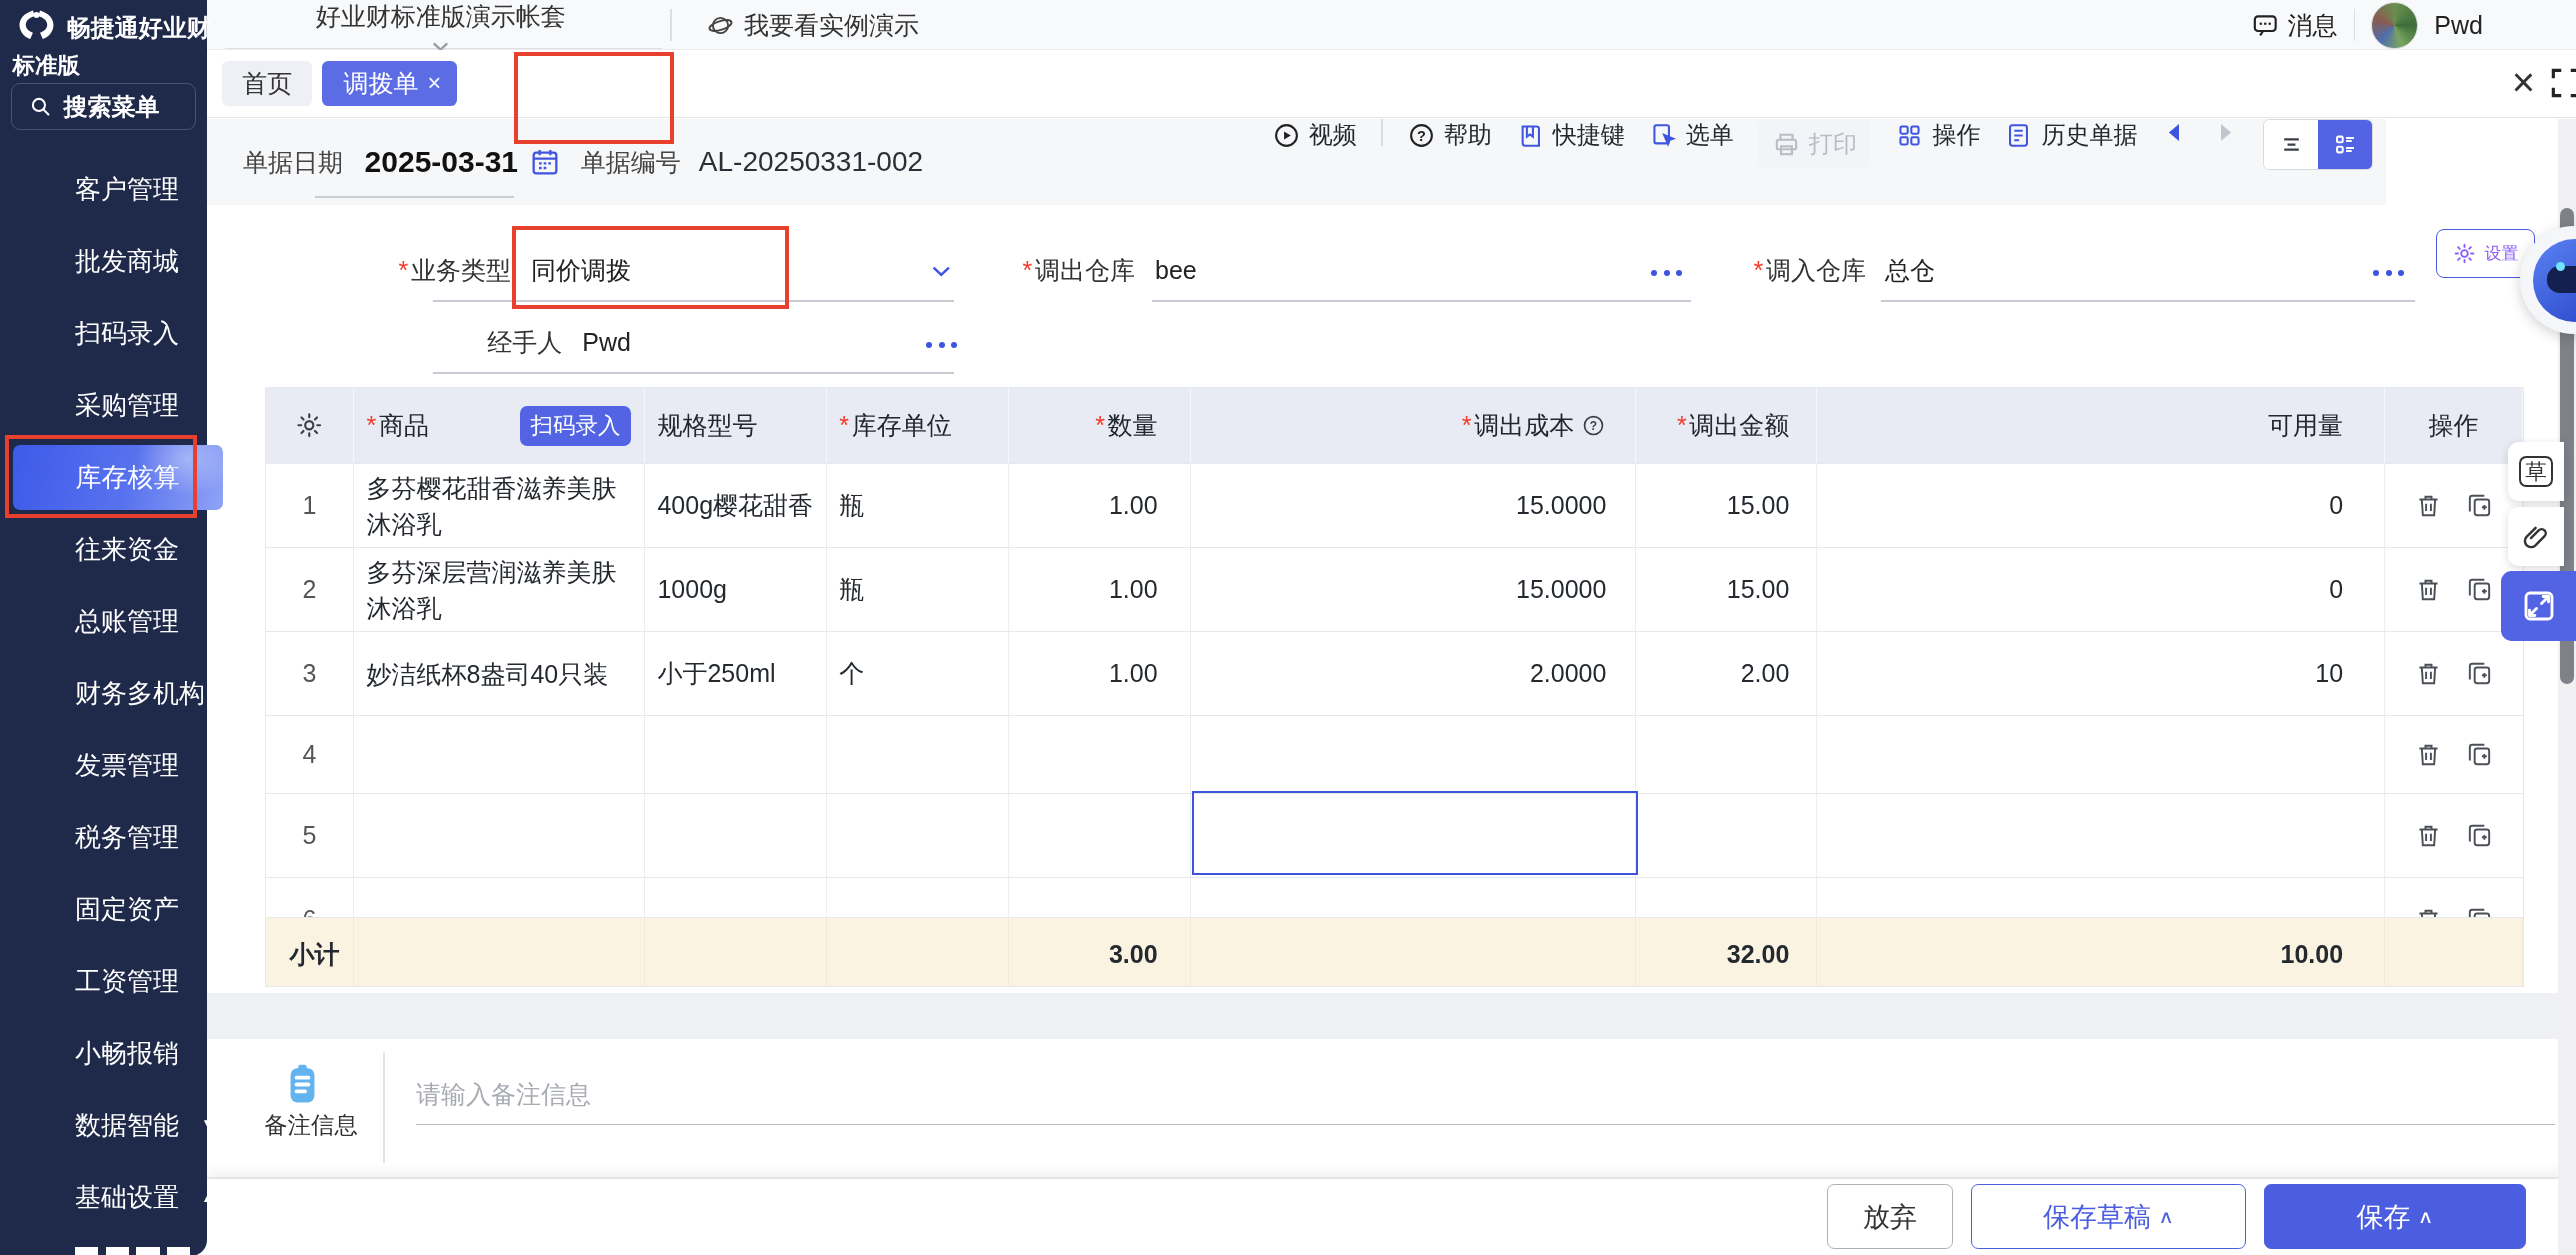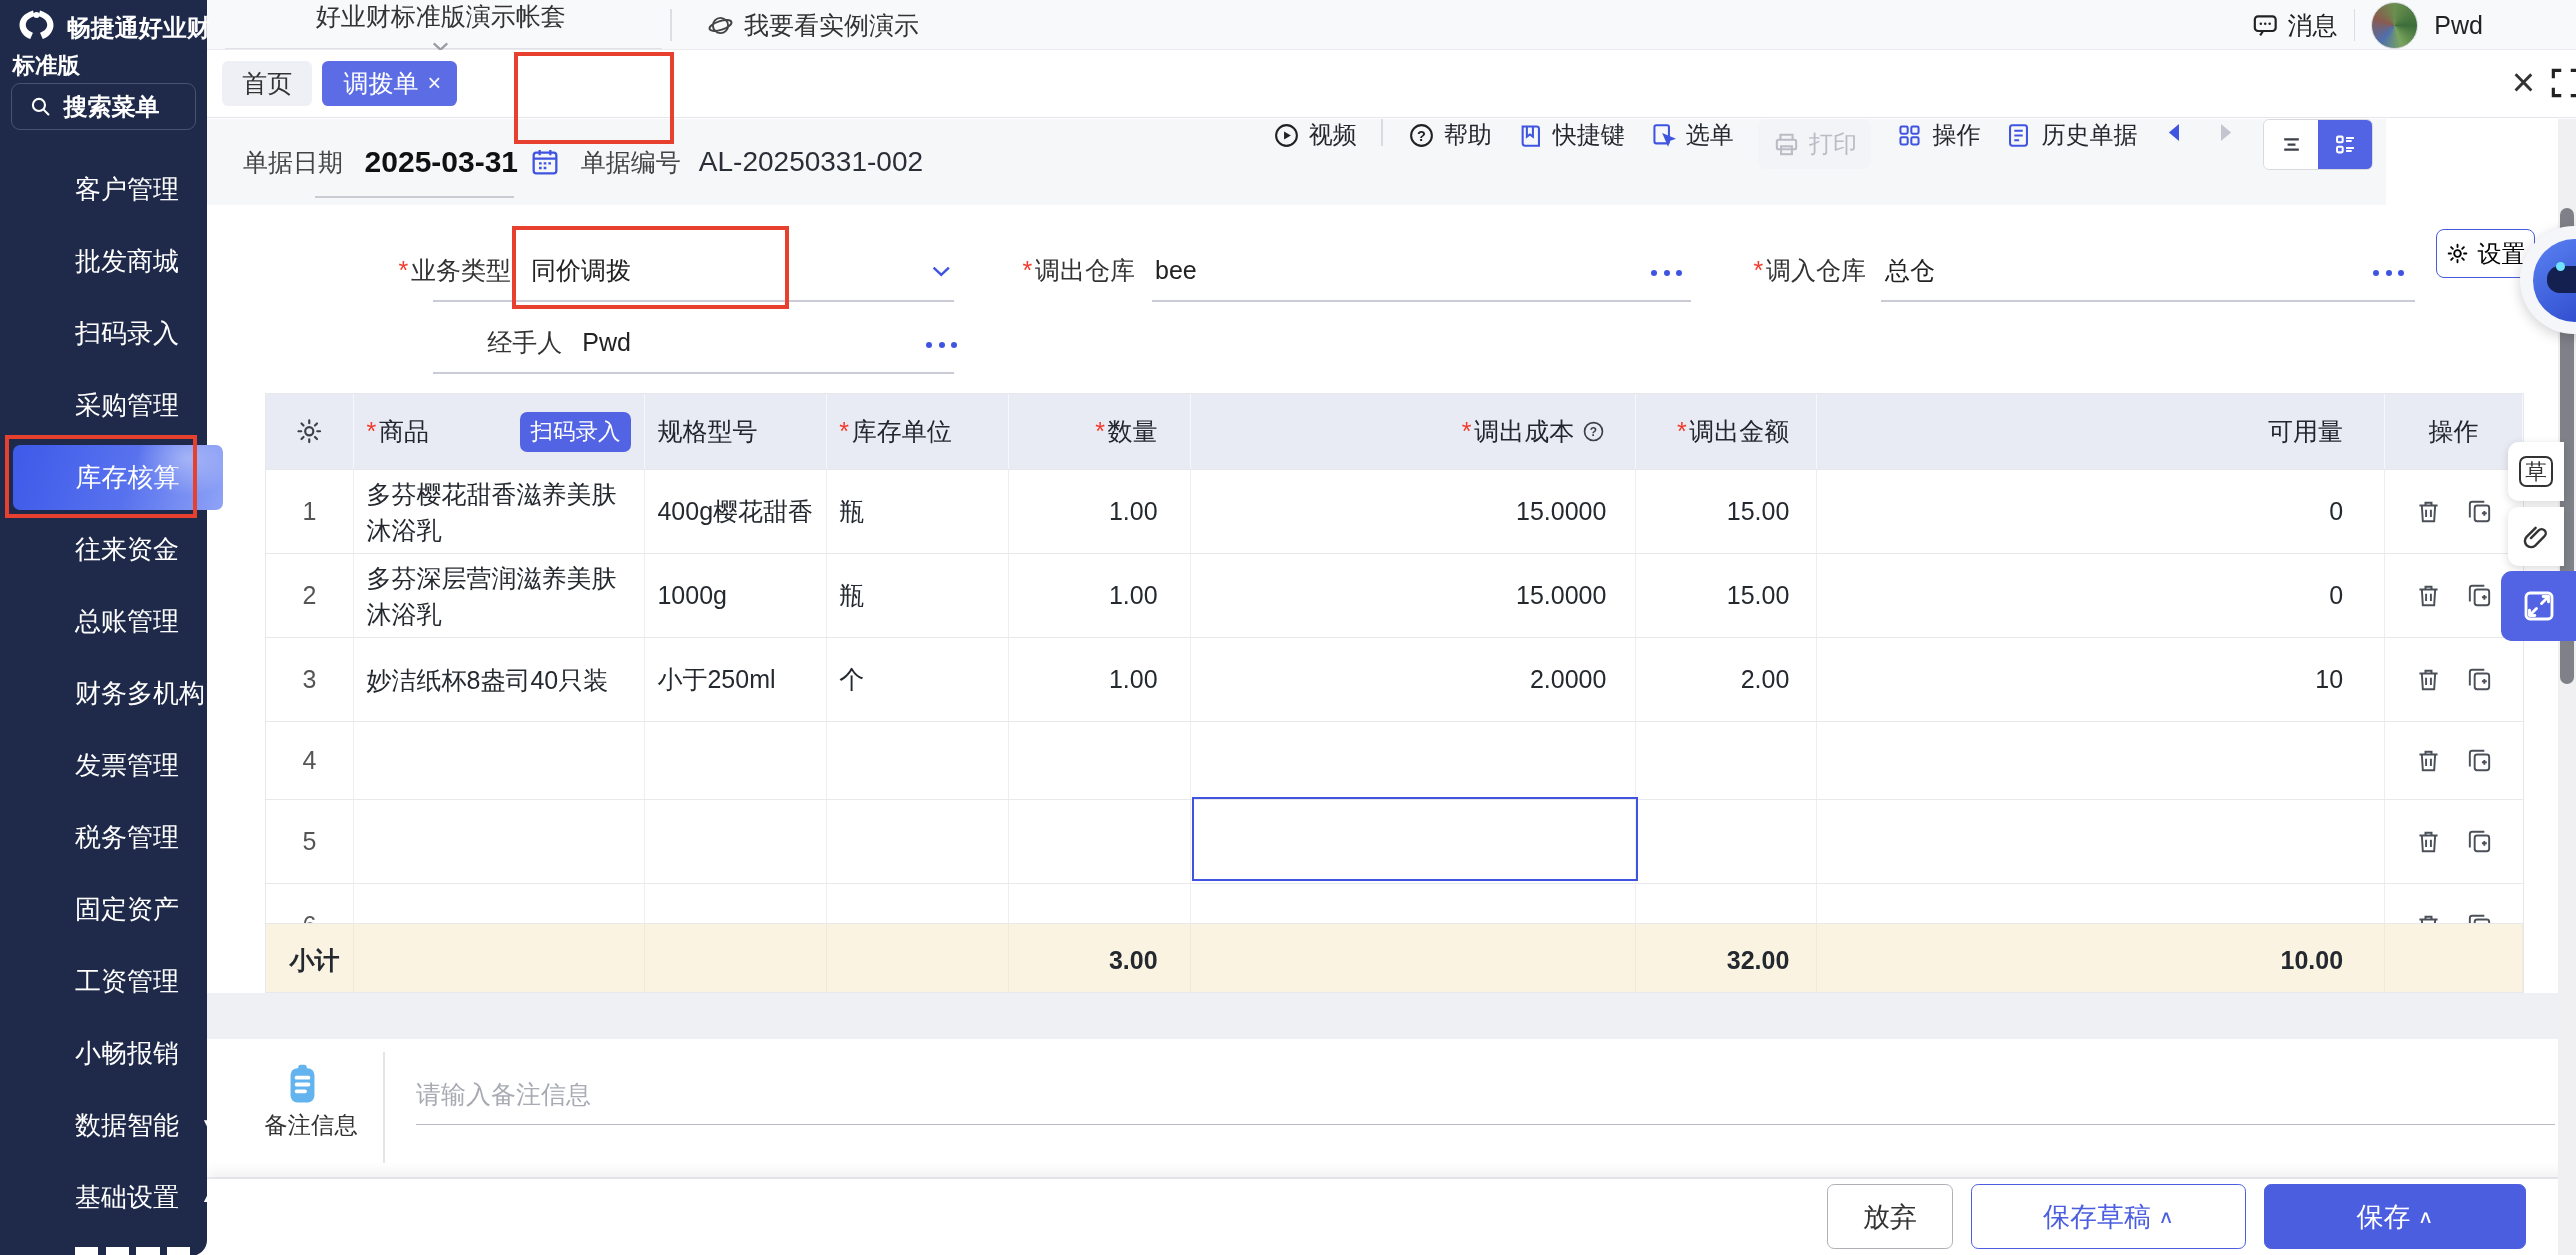--- a/index.html
+++ b/index.html
@@ -84,27 +84,27 @@
     justify-content:flex-end; font-size:25px; color:#333; }
   .star { color:#f23b2b; margin-right:2.7px; font-size:25px; }
   .f-value { position:absolute; height:36px; display:flex; align-items:center;
     font-size:25px; color:#222; cursor:text; }
   .f-underline { position:absolute; height:1.8px; background:#c9ccd4; }
   .dots { position:absolute; display:flex; gap:6.3px; cursor:pointer; }
   .dots i { width:6.3px; height:6.3px; border-radius:50%; background:#3f54e0; }
   .f-chev { position:absolute; color:#3f54e0; cursor:pointer; }
   .settings-btn { position:absolute; left:2229px; top:110px; width:99px; height:49px;
     border:1.8px solid #4a5be0; border-radius:8px; display:flex; align-items:center;
-    justify-content:center; gap:7.2px; color:#000000; font-size:24px; cursor:pointer; background:#fff; }
+    justify-content:center; gap:7.2px; color:#8b5cf6; font-size:17px; cursor:pointer; background:#fff; }
 
   
   .annot { position:absolute; border:4.5px solid #e8402f; z-index:50; pointer-events:none; }
 
   
-  #grid { position:absolute; left:58px; top:274px; width:2259px; height:600px;
+  #grid { position:absolute; left:58px; top:268px; width:2259px; height:600px;
     border:0.9px solid #e6e8ed; overflow:hidden; background:#a16207; }
   .trow { display:flex; width:100%; }
   .cell { border-right:1.8px solid #eceef3; display:flex; align-items:center;
     font-size:25px; color:#24292f; overflow:hidden; }
   .cell:last-child { border-right:none; }
   .c-gear{width:88px; justify-content:center;}
   .c-prod{width:291px; padding:7.2px 12.6px;}
   .c-spec{width:182px; padding:0 12.6px;}
   .c-unit{width:182px; padding:0 12.6px;}
   .c-qty{width:182px; justify-content:flex-end; padding-right:32px;}

